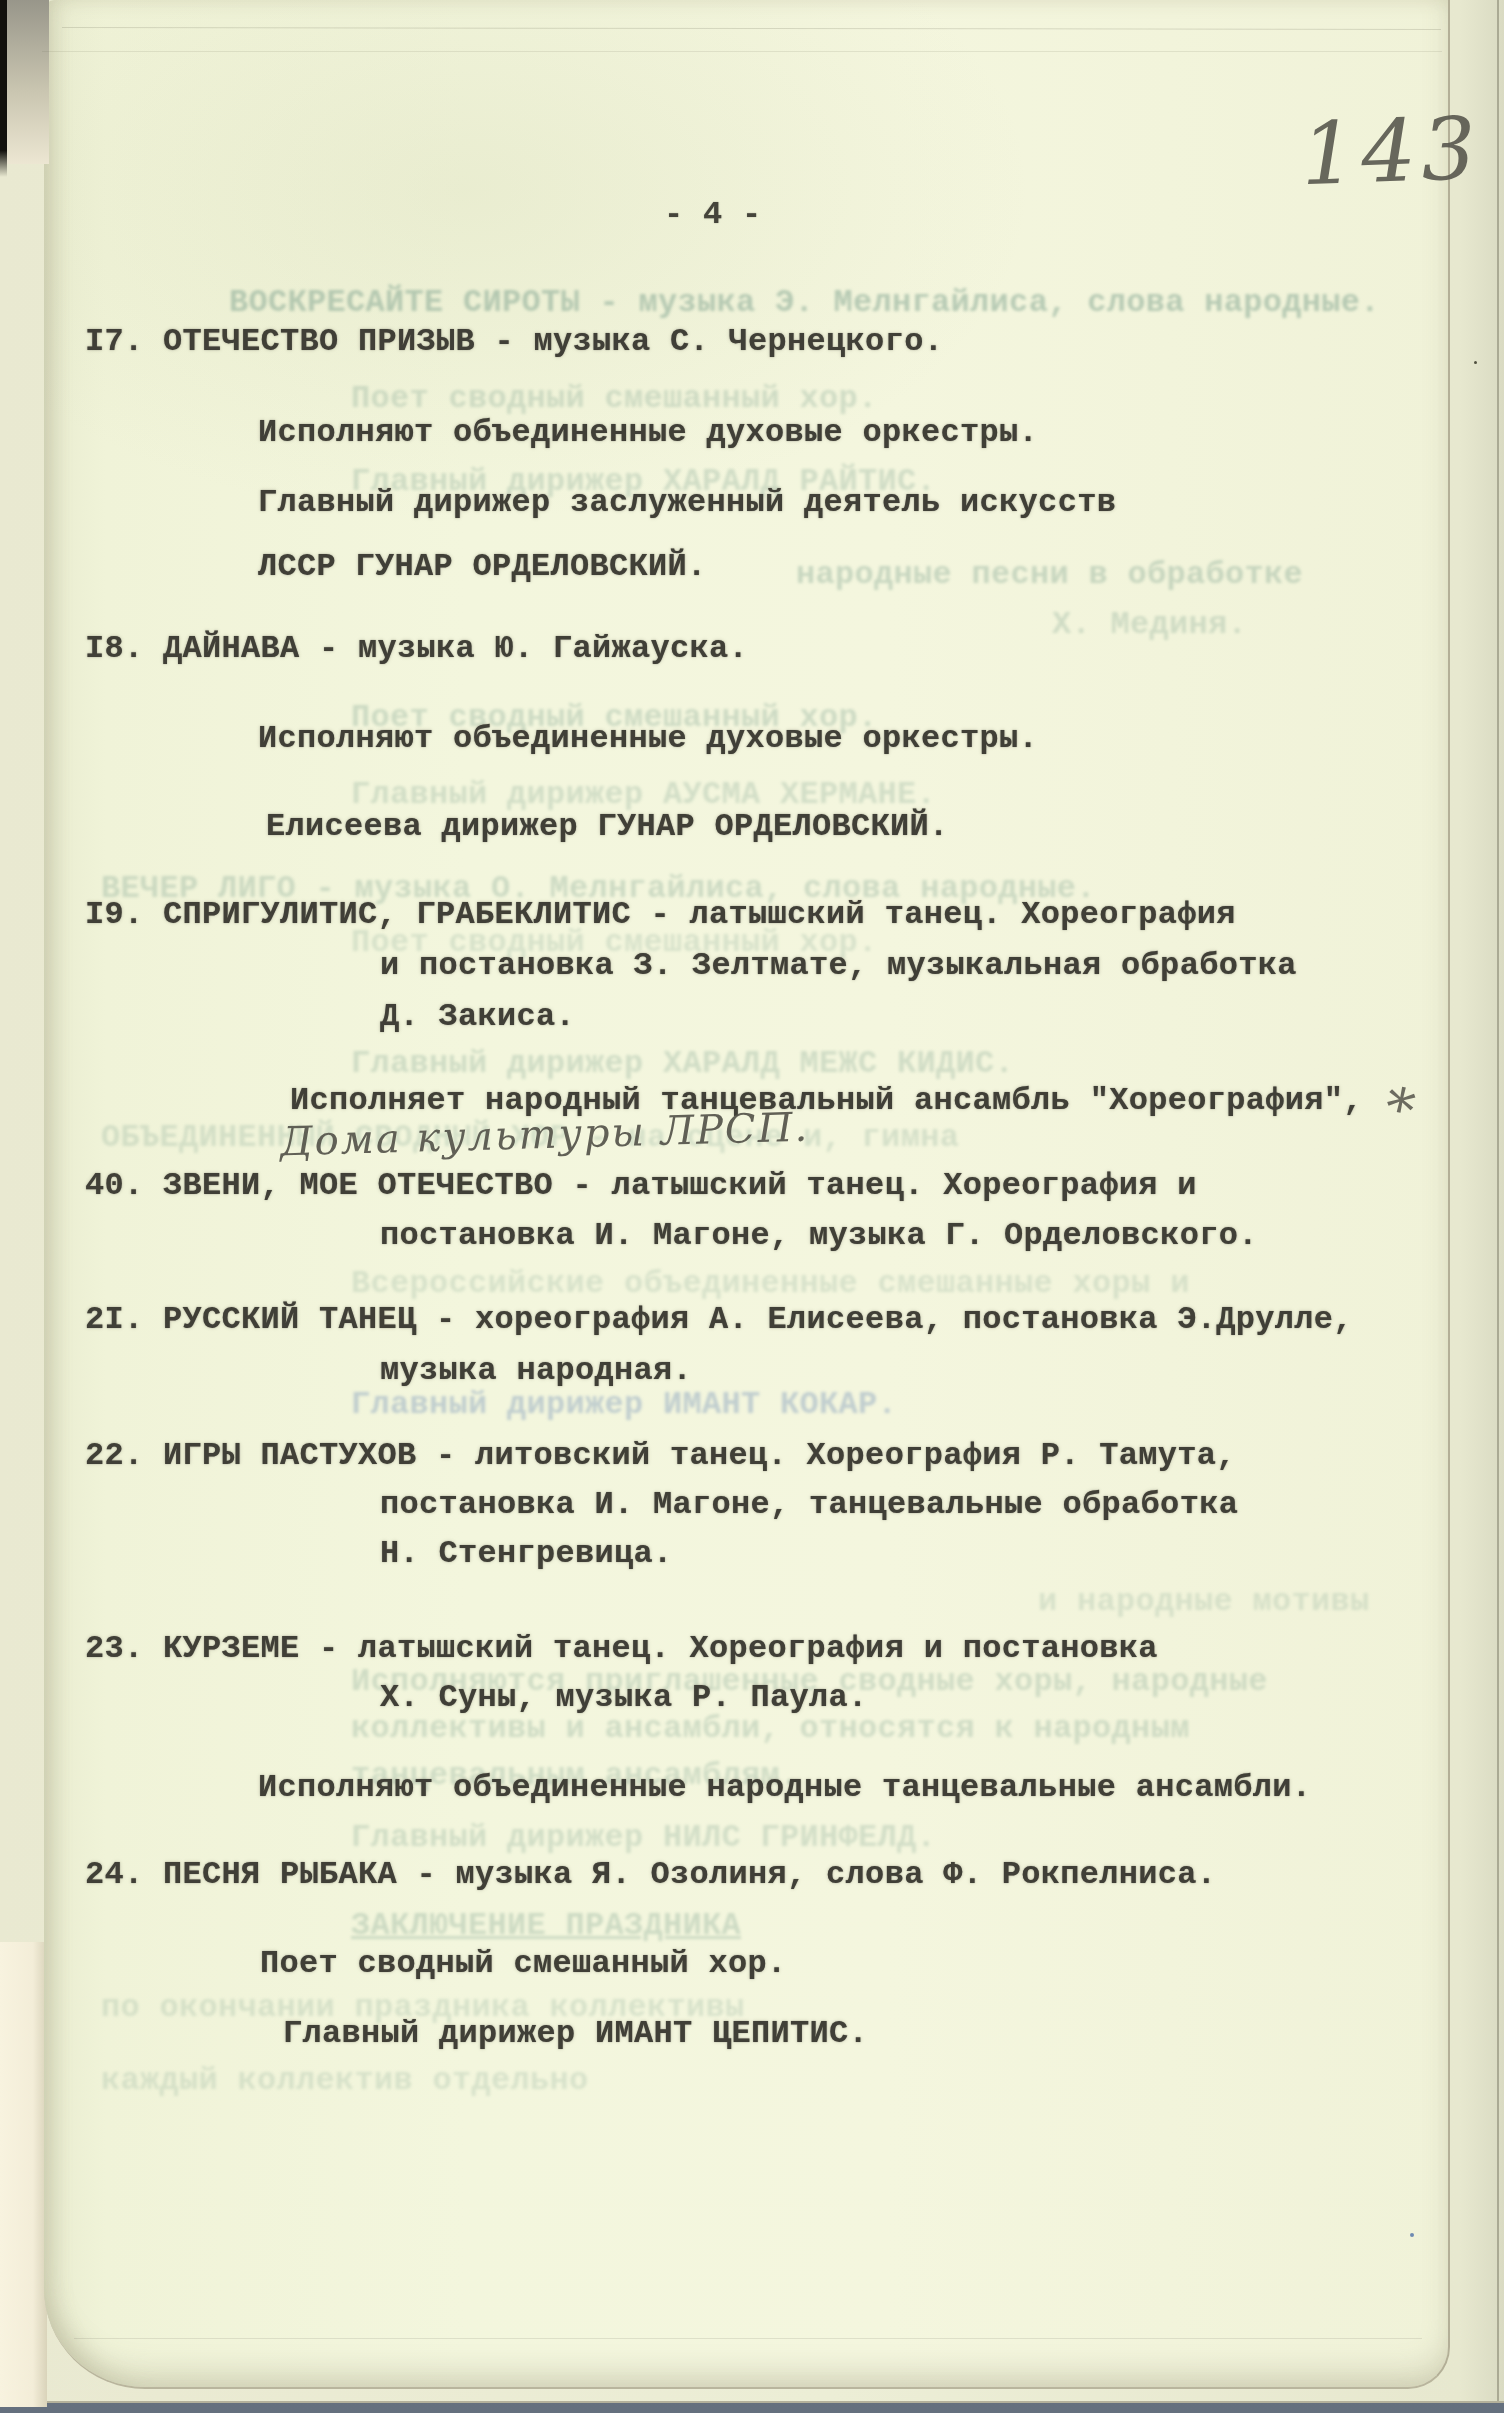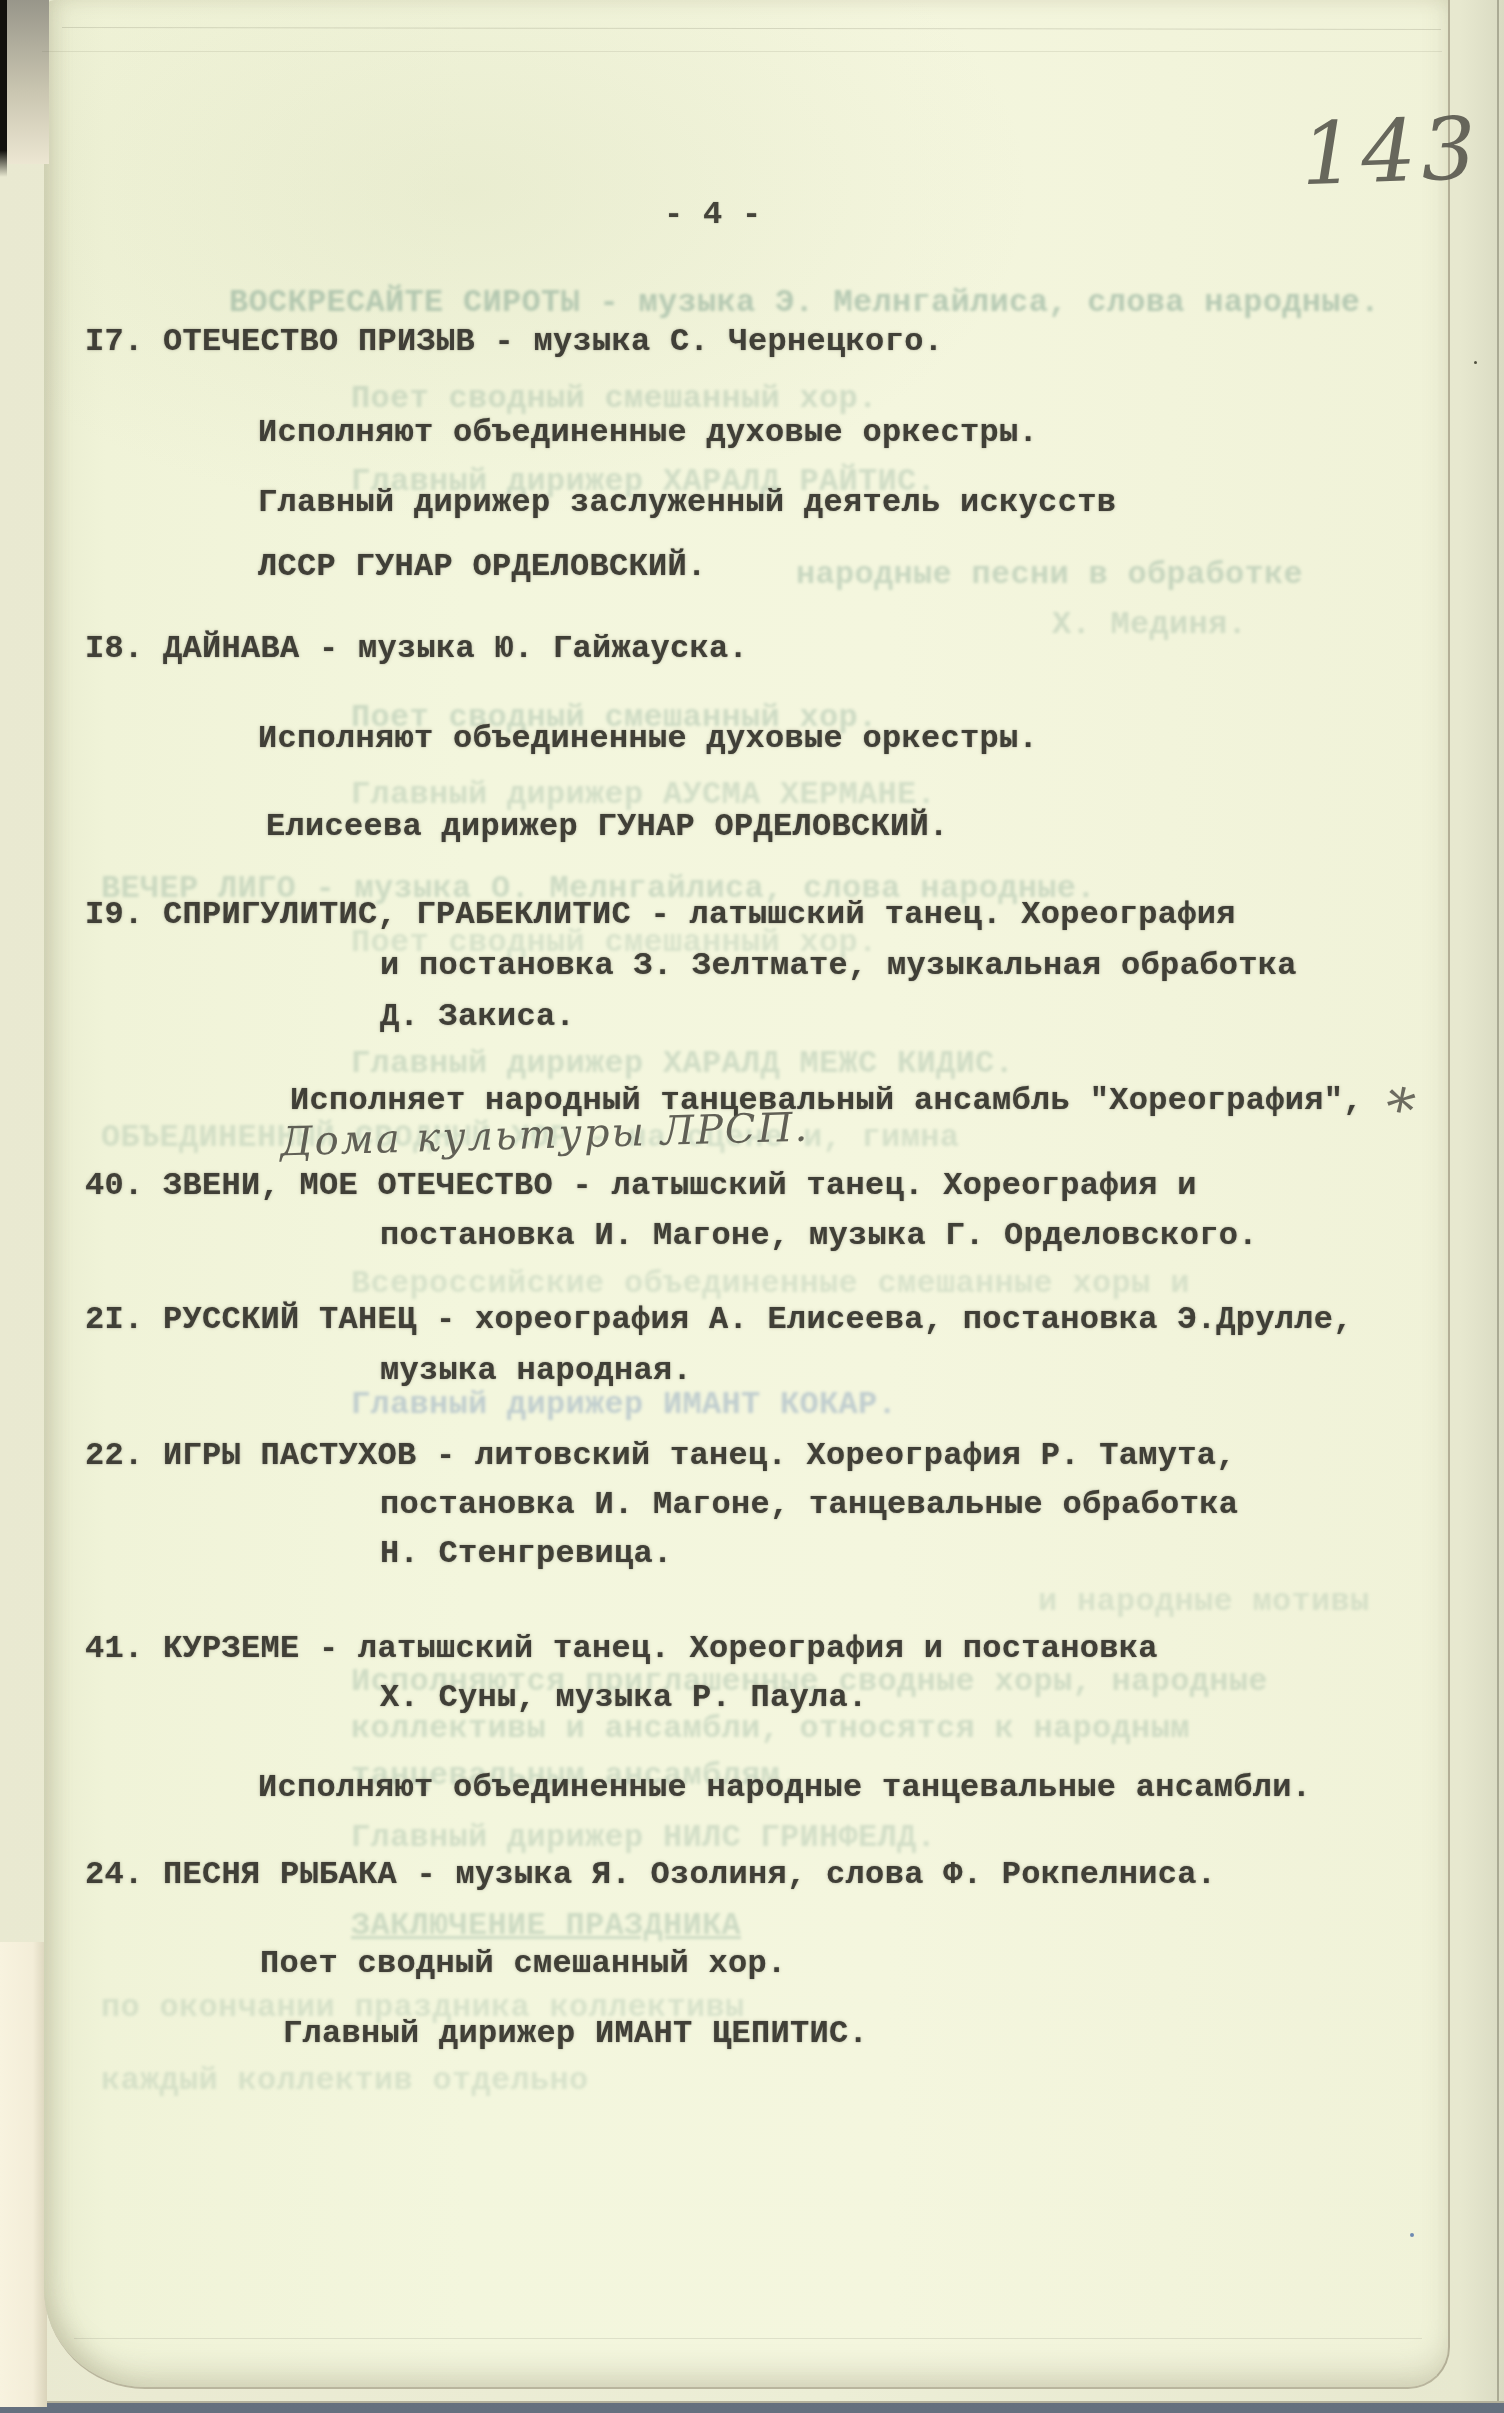--- a/index.html
+++ b/index.html
@@ -120,21 +120,21 @@
   <div class="typed" style="left:85px;top:1168px">40. ЗВЕНИ, МОЕ ОТЕЧЕСТВО - латышский танец. Хореография и</div>
   <div class="typed" style="left:380px;top:1218px">постановка И. Магоне, музыка Г. Орделовского.</div>
 
   <div class="typed" style="left:85px;top:1302px">2I. РУССКИЙ ТАНЕЦ - хореография А. Елисеева, постановка Э.Друлле,</div>
   <div class="typed" style="left:380px;top:1353px">музыка народная.</div>
 
   <div class="typed" style="left:85px;top:1438px">22. ИГРЫ ПАСТУХОВ - литовский танец. Хореография Р. Тамута,</div>
   <div class="typed" style="left:380px;top:1487px">постановка И. Магоне, танцевальные обработка</div>
   <div class="typed" style="left:380px;top:1536px">Н. Стенгревица.</div>
 
-  <div class="typed" style="left:85px;top:1631px">41. КУРЗЕМЕ - латышский танец. Хореография и постановка</div>
+  <div class="typed" style="left:85px;top:1631px">23. КУРЗЕМЕ - латышский танец. Хореография и постановка</div>
   <div class="typed" style="left:380px;top:1680px">Х. Суны, музыка Р. Паула.</div>
   <div class="typed" style="left:258px;top:1770px">Исполняют объединенные народные танцевальные ансамбли.</div>
 
   <div class="typed" style="left:85px;top:1857px">24. ПЕСНЯ РЫБАКА - музыка Я. Озолиня, слова Ф. Рокпелниса.</div>
   <div class="typed" style="left:260px;top:1946px">Поет сводный смешанный хор.</div>
   <div class="typed" style="left:283px;top:2016px">Главный дирижер ИМАНТ ЦЕПИТИС.</div>
 </div>
 
 <div>
   <div class="hand folio" style="left:1301px;top:101px">143</div>

